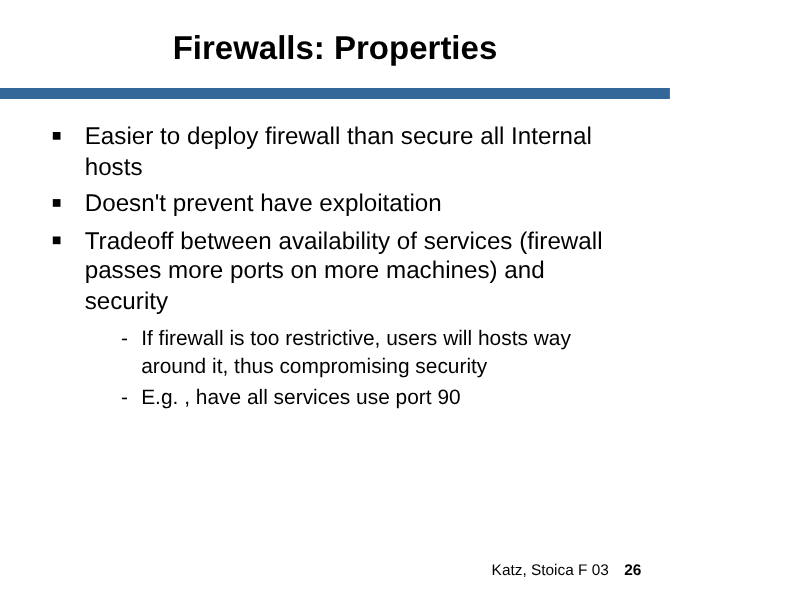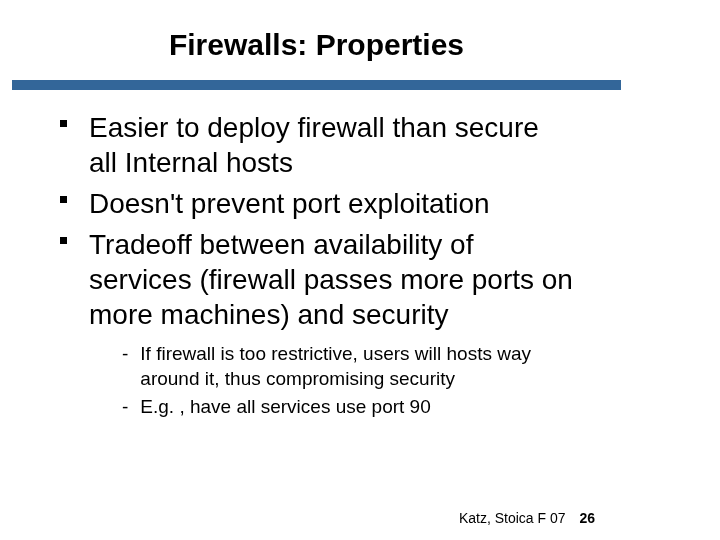--- a/index.html
+++ b/index.html
@@ -1,22 +1,22 @@
 <!DOCTYPE html>
 <html><head>
 <meta charset="utf-8">
 <style>
   * { margin: 0; padding: 0; box-sizing: border-box; }
   html, body { width: 720px; height: 540px; background: #fff; font-family: Arial, Helvetica, sans-serif; color: #000; }
-  .slide { position: relative; width: 609px; height: 540px; margin-left: 12px; }
+  .slide { position: relative; width: 609px; height: 540px; }
   .title { font-size: 30px; font-weight: bold; text-align: center; padding-top: 28px; padding-bottom: 18px; }
   .divider { width: 100%; height: 10px; background: #336699; }
   .content { padding: 20px 48px 0 48px; }
   .main-list { list-style: none; }
-  .main-item { display: flex; align-items: flex-start; font-size: 28px; line-height: 1.25; margin-bottom: 6px; }
+  .main-item { display: flex; align-items: flex-start; font-size: 22px; line-height: 1.25; margin-bottom: 6px; }
   .bullet-sq { display: inline-block; width: 7px; height: 7px; background: #000; margin-top: 10px; margin-right: 22px; flex-shrink: 0; }
   .sub-list { list-style: none; padding-left: 62px; margin-top: 10px; }
   .sub-item { display: flex; align-items: flex-start; font-size: 19px; line-height: 1.3; margin-bottom: 4px; }
   .dash { display: inline-block; margin-right: 12px; flex-shrink: 0; }
   .footer { position: absolute; bottom: 14px; right: 26px; font-size: 14px; }
   .pagenum { font-weight: bold; margin-left: 10px; }
 </style>
 </head>
 <body>
 
@@ -25,37 +25,37 @@
   <div class="divider"></div>
 
   <div class="content">
     <ul class="main-list">
       <li class="main-item">
         <span class="bullet-sq"></span>
         <span>Easier to deploy firewall than secure all Internal hosts</span>
       </li>
       <li class="main-item">
         <span class="bullet-sq"></span>
-        <span>Doesn't prevent port exploitation</span>
+        <span>Doesn't prevent have exploitation</span>
       </li>
       <li class="main-item">
         <span class="bullet-sq"></span>
         <span>Tradeoff between availability of services (firewall passes more ports on more machines) and security</span>
       </li>
     </ul>
 
     <ul class="sub-list">
       <li class="sub-item">
         <span class="dash">-</span>
         <span>If firewall is too restrictive, users will hosts way around it, thus compromising security</span>
       </li>
       <li class="sub-item">
         <span class="dash">-</span>
         <span>E.g. , have all services use port 90</span>
       </li>
     </ul>
   </div>
 
   <div class="footer">
-    <span>Katz, Stoica F 07</span>
+    <span>Katz, Stoica F 03</span>
     <span class="pagenum">26</span>
   </div>
 </div>
 
 </body></html>

